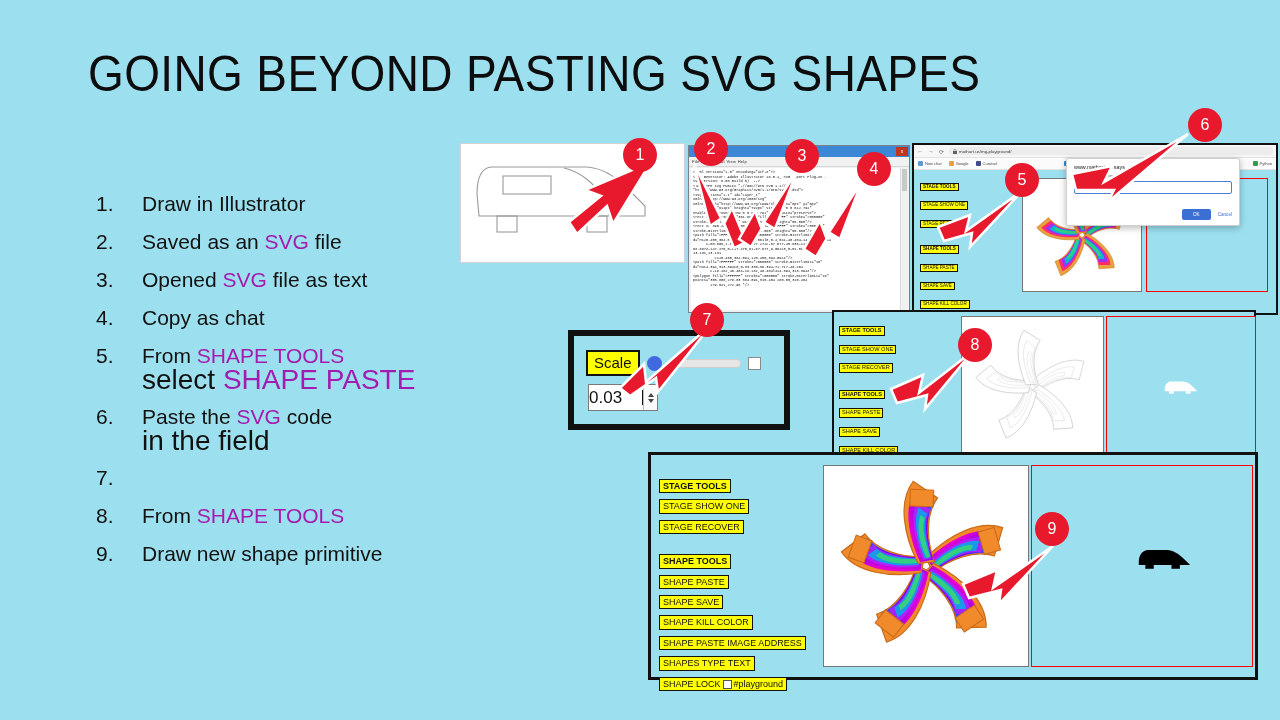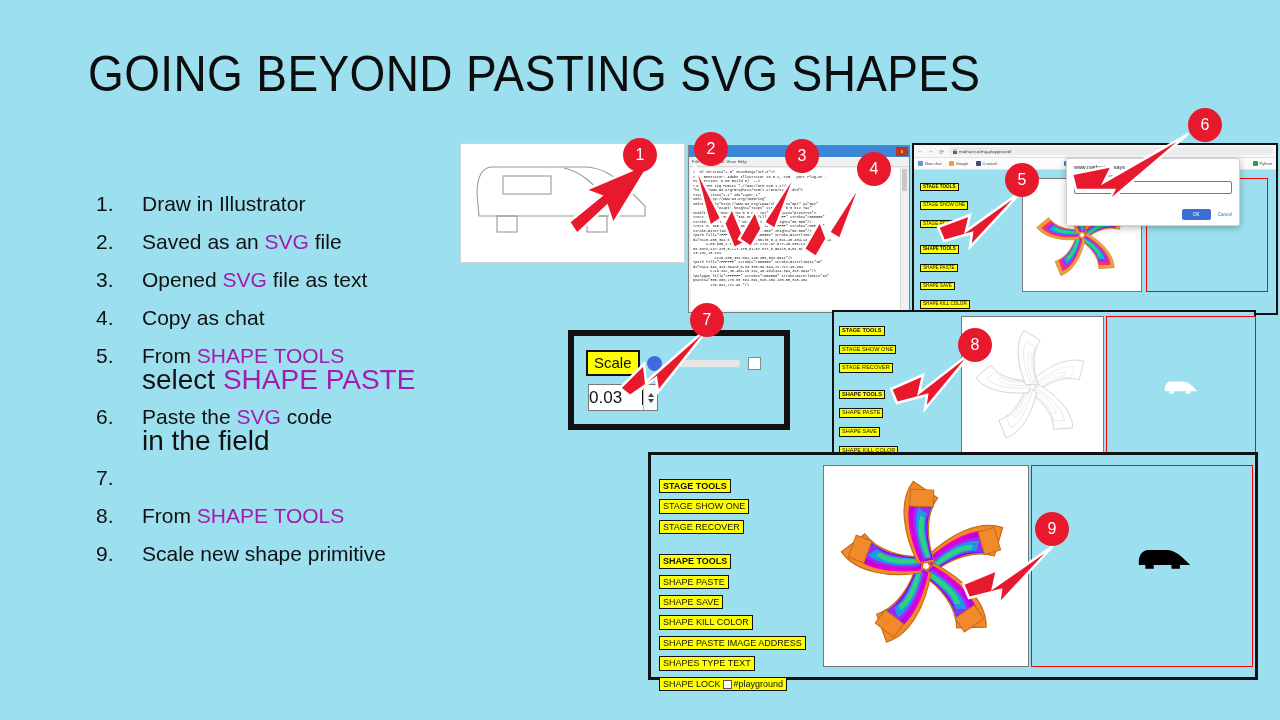--- a/index.html
+++ b/index.html
@@ -196,21 +196,21 @@
       <span class="num">7.</span>
     </div>
 
     <div class="step">
       <span class="num">8.</span>
       <span class="body"><span>From </span><span class="red">SHAPE TOOLS</span><span></span></span>
     </div>
 
     <div class="step">
       <span class="num">9.</span>
-      <span class="body"><span>Scale new shape primitive</span><span class="red"></span><span></span></span>
+      <span class="body"><span>Draw new shape primitive</span><span class="red"></span><span></span></span>
     </div>
   </div>
 
   <div class="panel shot-car">
     <svg width="200" height="100" viewBox="0 0 200 100">
       <g fill="none" stroke="#9a9a9a" stroke-width="1.1">
         <path d="M8,40 C8,22 14,14 22,13 L118,13 C132,14 146,22 158,34 L176,52 L176,62 L10,62 Z"></path>
         <path d="M95,14 C112,18 126,30 134,44 C138,52 140,58 140,62"></path>
         <rect x="34" y="22" width="48" height="18"></rect>
         <rect x="28" y="62" width="20" height="16"></rect>

